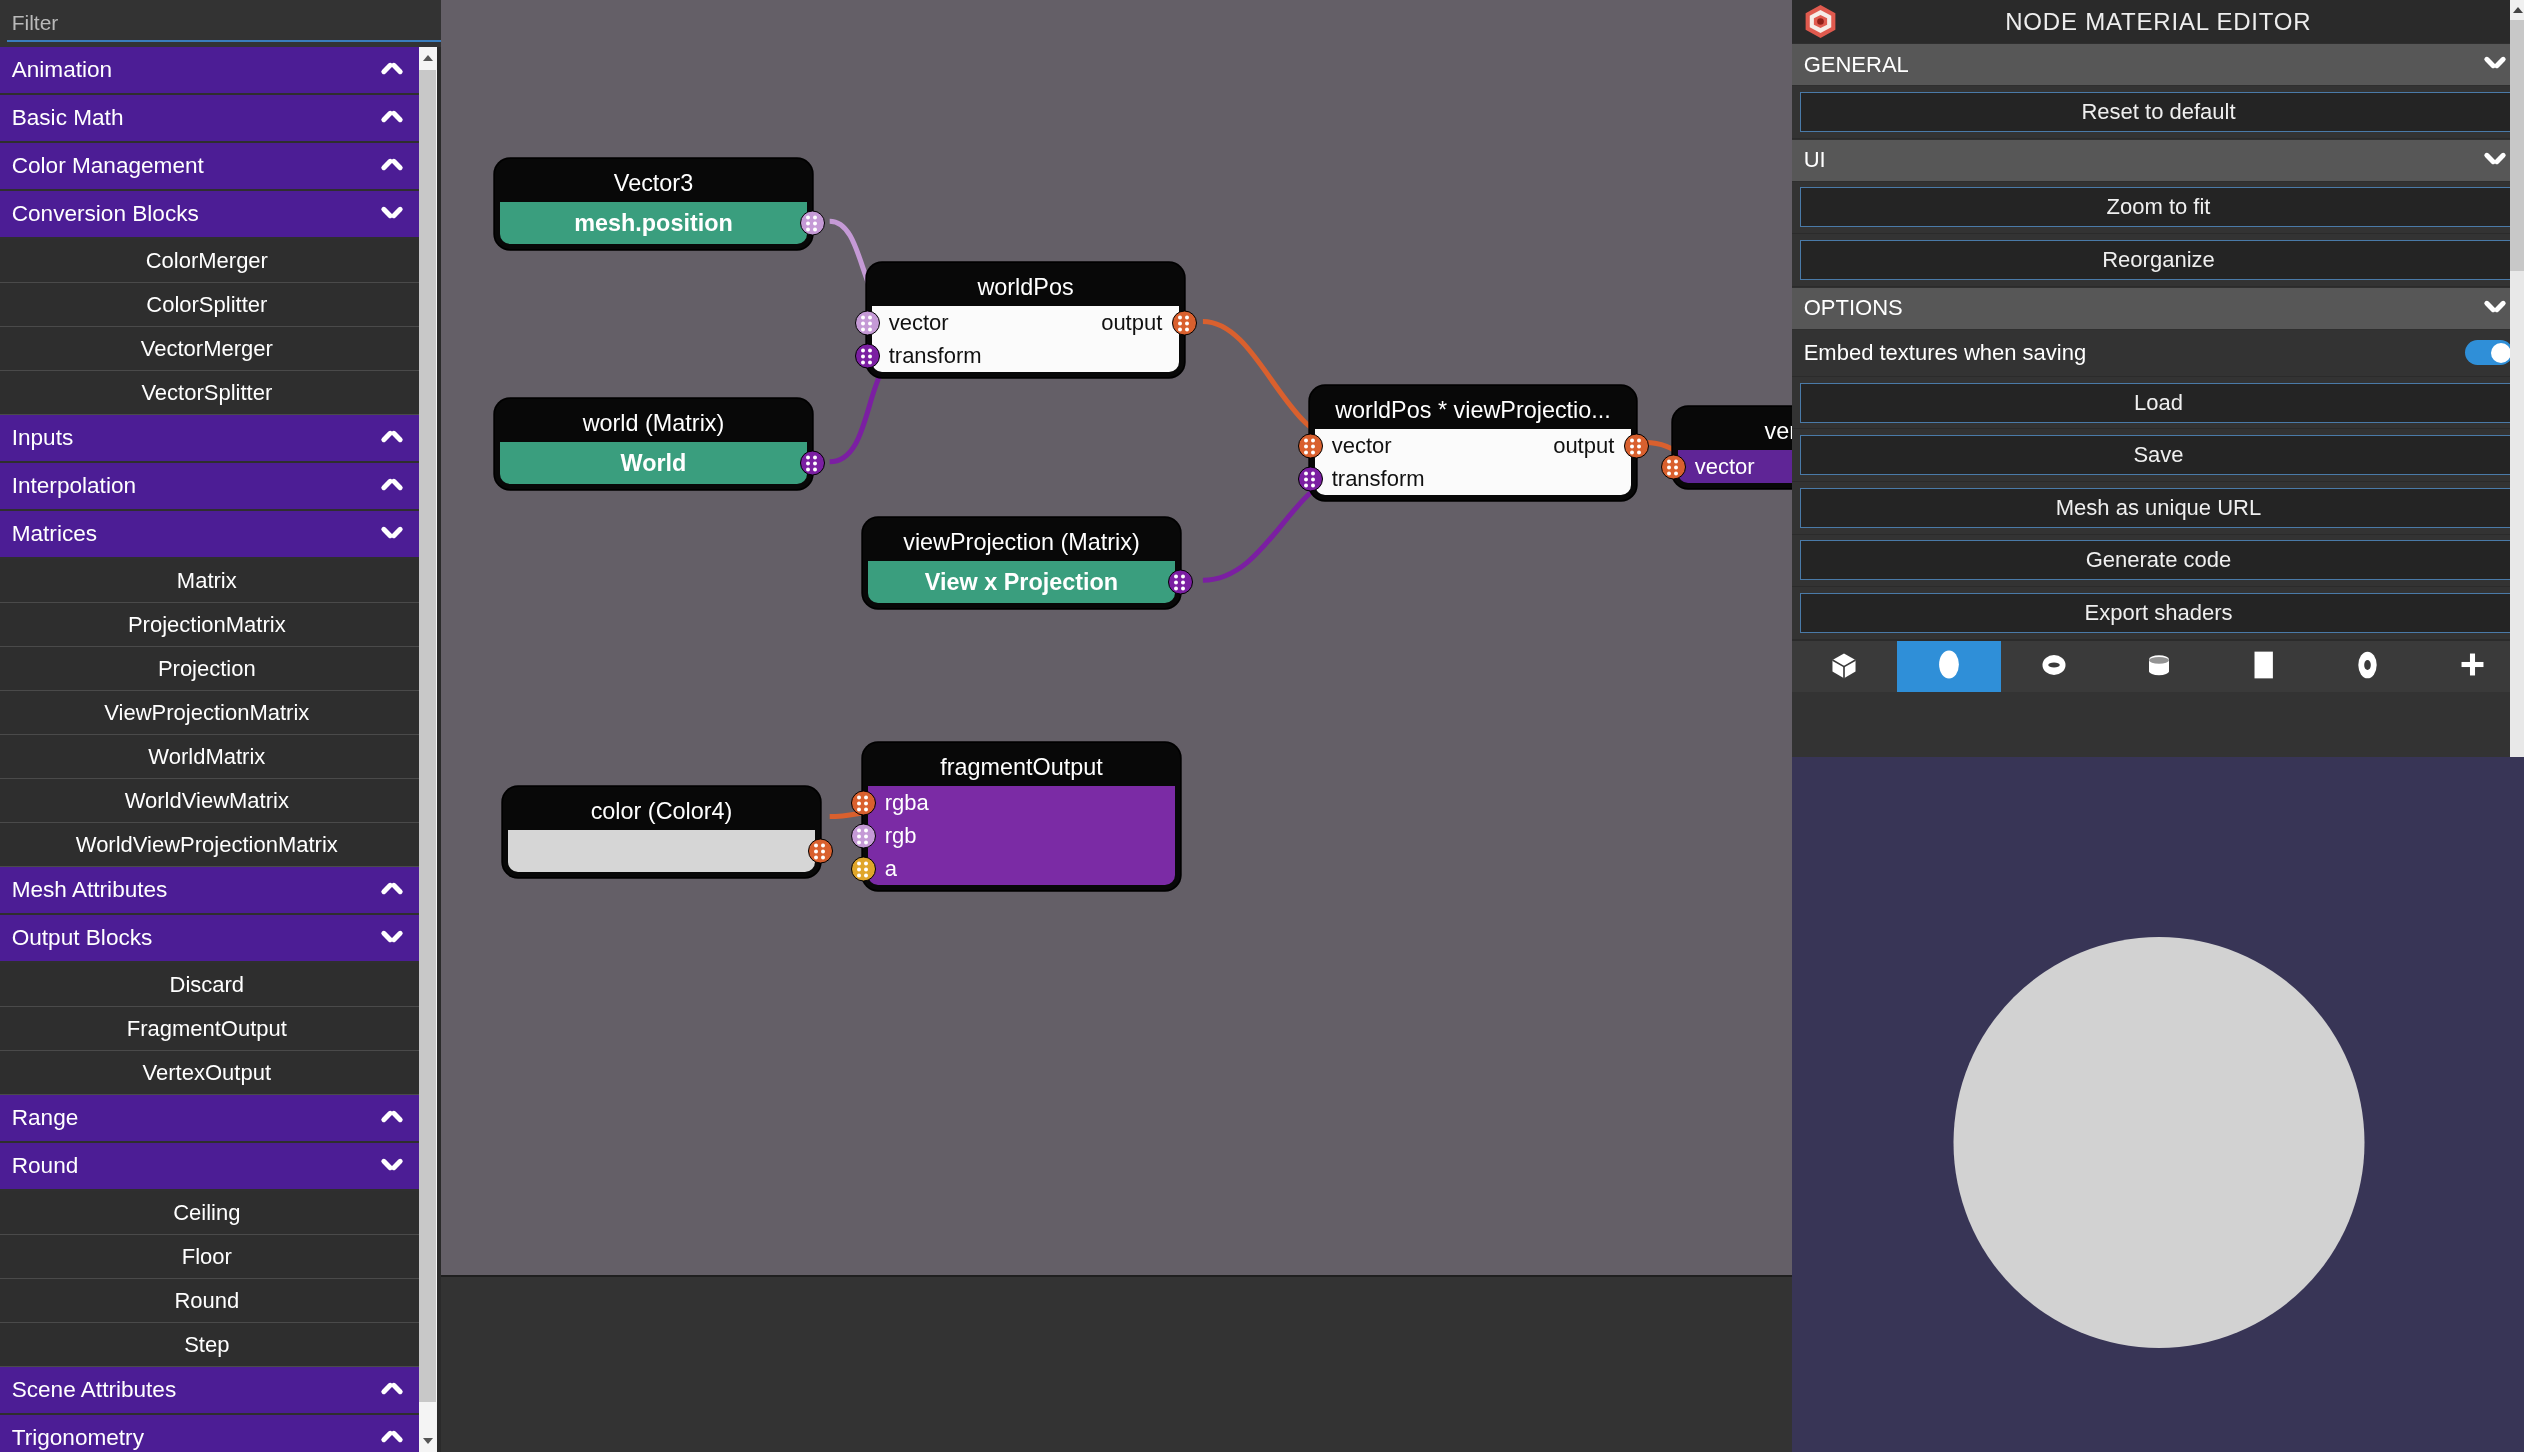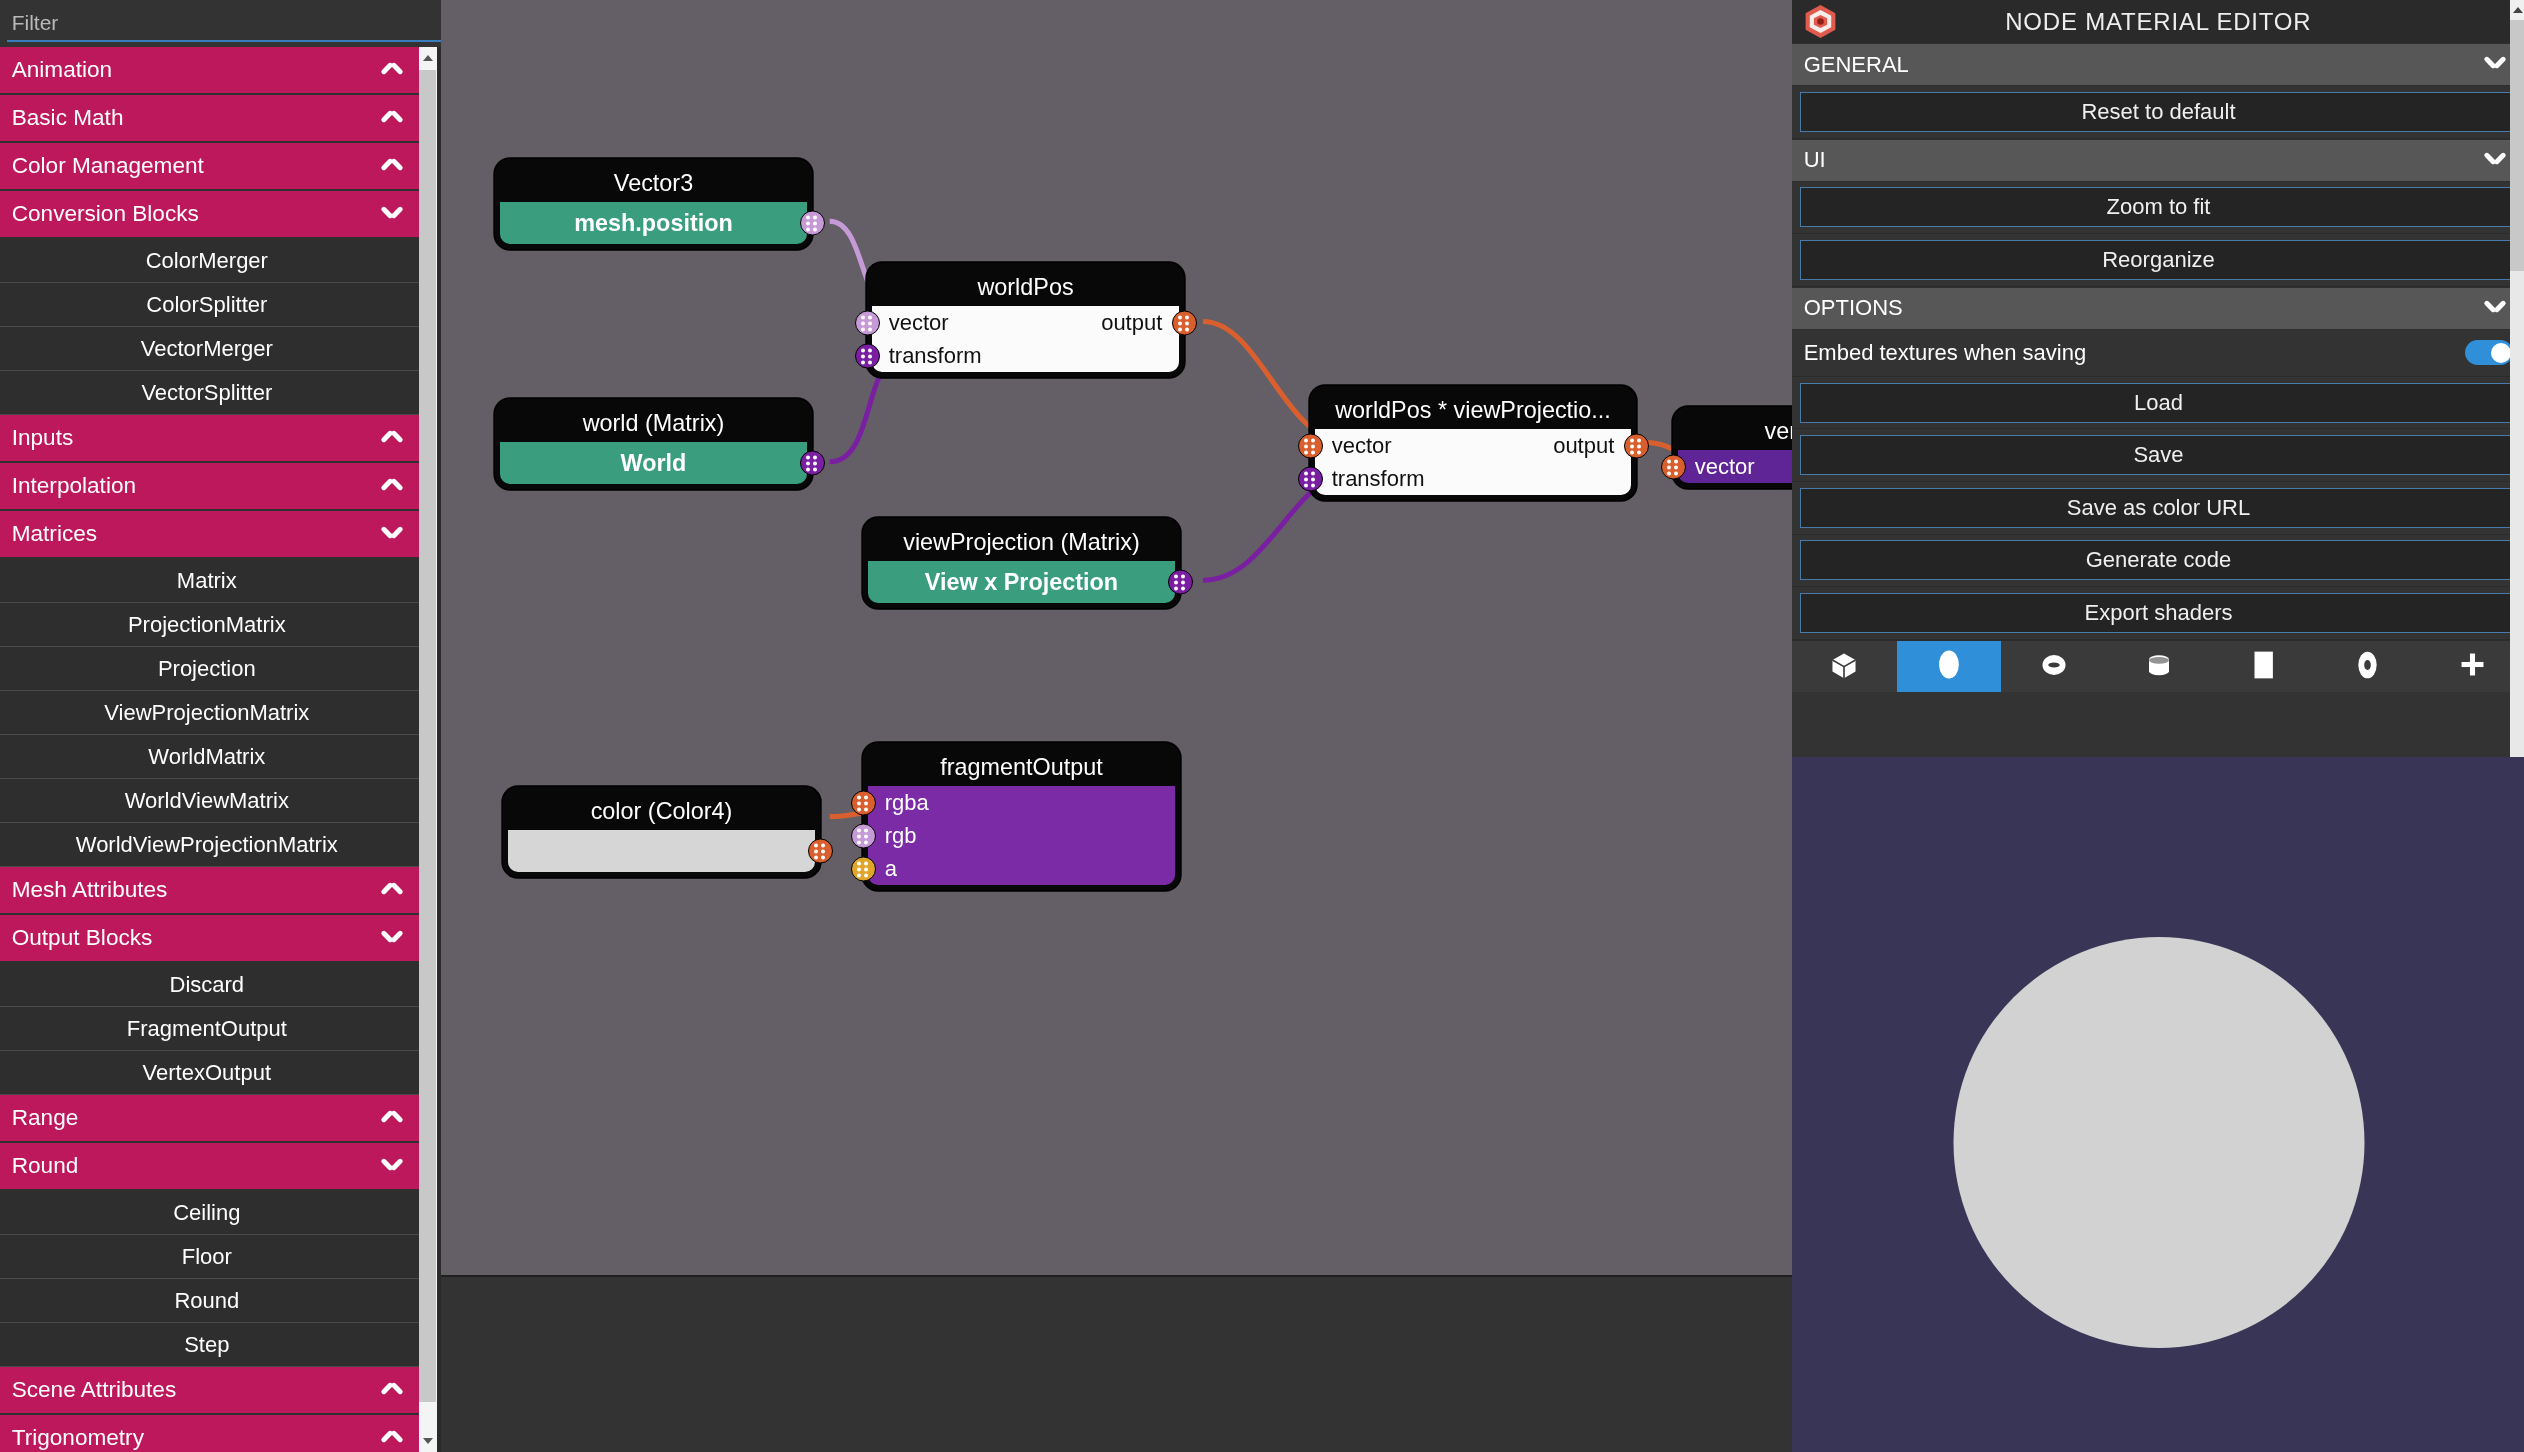--- a/index.html
+++ b/index.html
@@ -30,21 +30,21 @@
     color: #c9c9c9; font-size: 21px;
     font-family: "Liberation Sans", sans-serif;
     padding: 0 5px; outline: none;
   }
   .filter-input::placeholder { color: #b9b9b9; opacity: 1; }
 
   .sb-scroll { position: relative; height: 1406px; width: 437px; }
   .sb-list { width: 422px; }
 
   .sb-group {
-    height: 48px; background: #be185d;
+    height: 48px; background: #4c1d95;
     border-bottom: 2.5px solid #2f2f2f;
     display: flex; align-items: center;
     padding: 0 16.7px 0 11.7px;
     color: #ffffff; font-size: 22.6px;
     position: relative;
   }
   .sb-group .label { flex: 1; }
   .chev {
     width: 25px; height: 15px; position: relative; flex: none;
   }
@@ -583,21 +583,21 @@
           <span class="label">Embed textures when saving</span>
           <span class="toggle"></span>
         </div>
         <div class="rp-btnwrap">
           <button class="rp-btn">Load</button>
         </div>
         <div class="rp-btnwrap">
           <button class="rp-btn">Save</button>
         </div>
         <div class="rp-btnwrap">
-          <button class="rp-btn">Save as color URL</button>
+          <button class="rp-btn">Mesh as unique URL</button>
         </div>
         <div class="rp-btnwrap">
           <button class="rp-btn">Generate code</button>
         </div>
         <div class="rp-btnwrap">
           <button class="rp-btn">Export shaders</button>
         </div>
       </div>
     <div class="mesh-bar" id="mesh-bar">
         <div class="mesh-btn">

